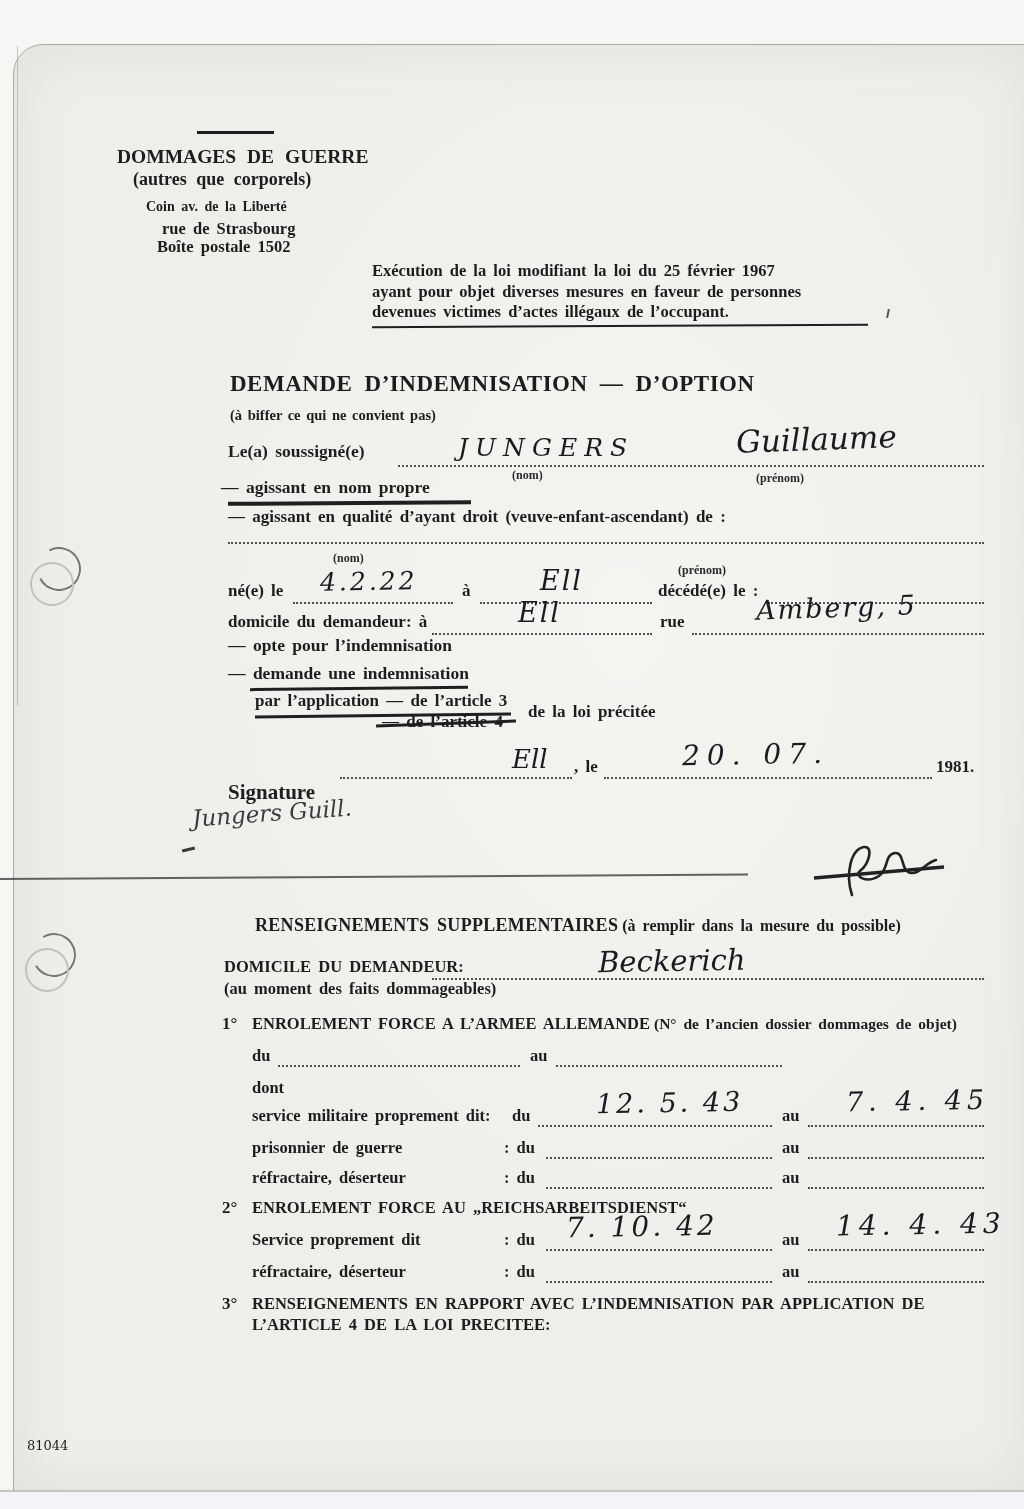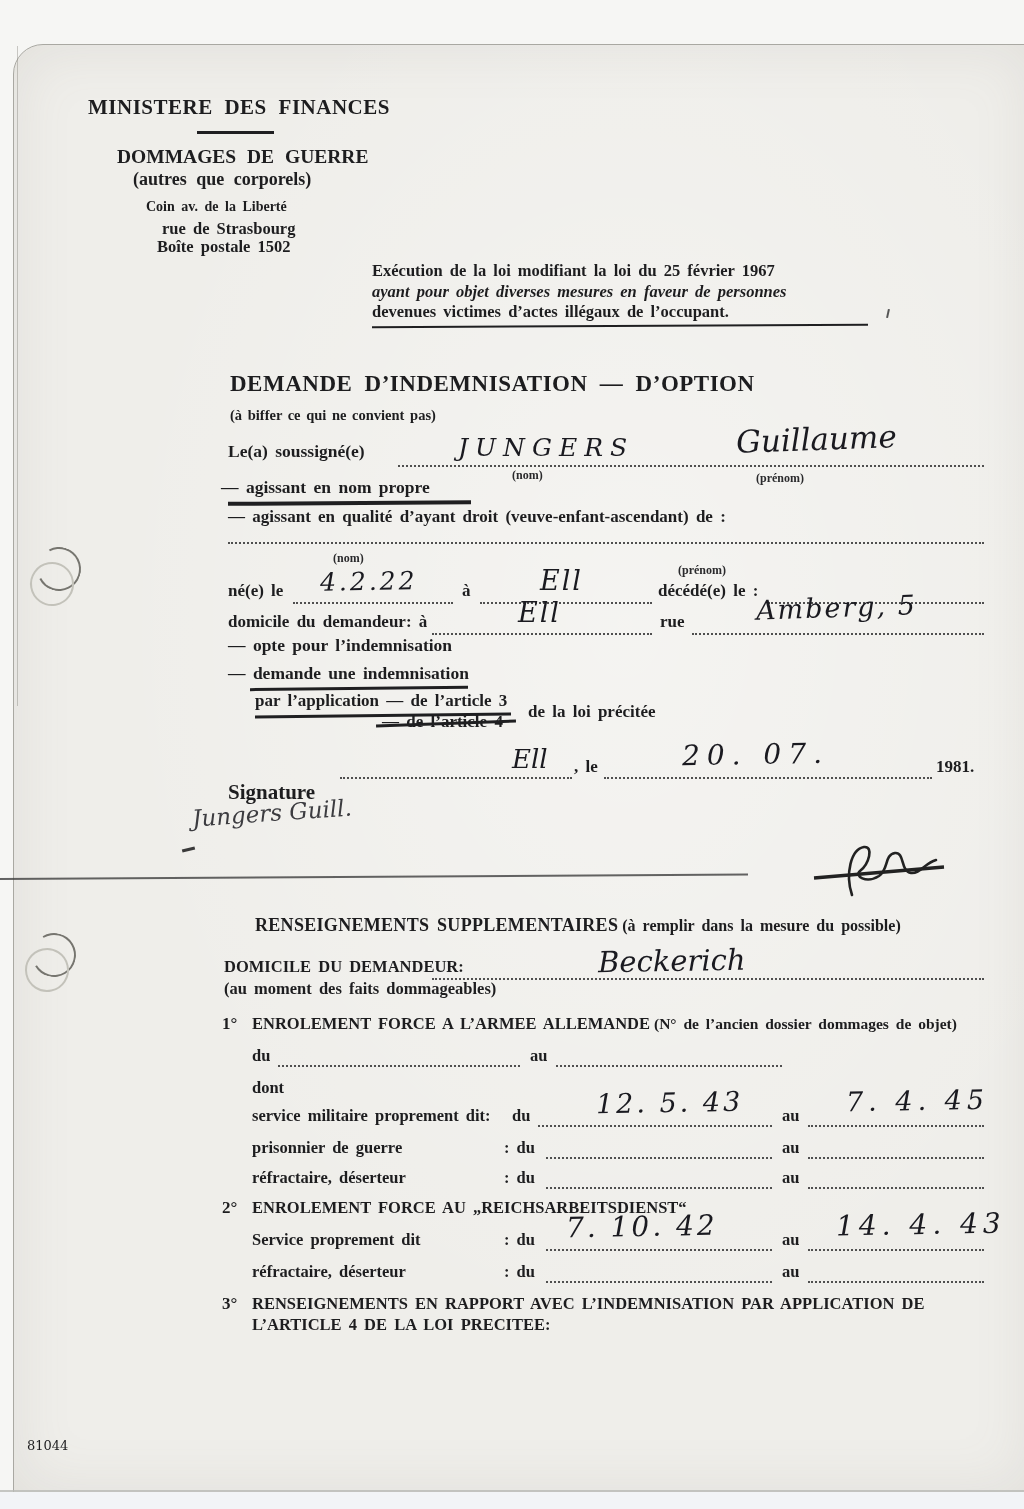--- a/index.html
+++ b/index.html
@@ -33,31 +33,30 @@
   <div class="page">
       <div class="page-noise"></div>
     </div>
   <div class="left-line"></div>
 
   <div class="hole" style="left:37px;top:547px;width:40px;height:40px;border-left-color:transparent;transform:rotate(18deg);"></div>
   <div class="hole light" style="left:30px;top:562px;width:40px;height:40px;transform:rotate(-10deg);"></div>
   <div class="hole" style="left:32px;top:933px;width:40px;height:40px;border-left-color:transparent;transform:rotate(14deg);"></div>
   <div class="hole light" style="left:25px;top:948px;width:40px;height:40px;transform:rotate(-12deg);"></div>
 
-  <div class="lbl" style="left:88px;top:95px;font-size:21px;letter-spacing:.5px;word-spacing:6px;">MINISTERE DES FINANCES</div>
   <div class="rule" style="left:197px;top:131px;width:77px;height:3px;"></div>
   <div class="lbl" style="left:117px;top:146px;font-size:19.5px;word-spacing:6px;">DOMMAGES DE GUERRE</div>
   <div class="lbl" style="left:133px;top:169px;font-size:18px;word-spacing:5px;">(autres que corporels)</div>
   <div class="lbl" style="left:146px;top:199px;font-size:14px;">Coin av. de la Liberté</div>
   <div class="lbl" style="left:162px;top:219px;font-size:16.5px;">rue de Strasbourg</div>
   <div class="lbl" style="left:157px;top:237px;font-size:16.5px;">Boîte postale 1502</div>
 
   <div style="position:absolute;left:372px;top:261px;width:500px;">
     <div class="lbl center" style="position:static;font-size:16.5px;line-height:20.5px;">Exécution de la loi modifiant la loi du 25 février 1967</div>
-    <div class="lbl center" style="position:static;font-size:16.5px;line-height:20.5px;font-style:italic;">ayant pour objet diverses mesures en faveur de personnes</div>
+    <div class="lbl center" style="position:static;font-size:16.5px;line-height:20.5px;">ayant pour objet diverses mesures en faveur de personnes</div>
     <div class="lbl center" style="position:static;font-size:16.5px;line-height:20.5px;">devenues victimes d’actes illégaux de l’occupant.</div>
   </div>
   <div class="rule" style="left:372px;top:325px;width:496px;height:2px;transform:rotate(-.3deg);"></div>
   <div class="rule" style="left:887px;top:309px;width:2px;height:9px;transform:rotate(12deg);background:#555;"></div>
 
   <div class="lbl center" style="left:230px;top:407px;width:764px;font-size:14.5px;word-spacing:2px;">(à biffer ce qui ne convient pas)</div>
   <div class="lbl center" style="left:230px;top:371px;width:764px;font-size:23px;word-spacing:6px;letter-spacing:.5px;">DEMANDE  D’INDEMNISATION  —  D’OPTION</div>
 
   <div class="lbl" style="left:228px;top:441px;font-size:17.5px;">Le(a) soussigné(e)</div>
   <div class="dots" style="left:398px;top:464px;width:586px;"></div>

